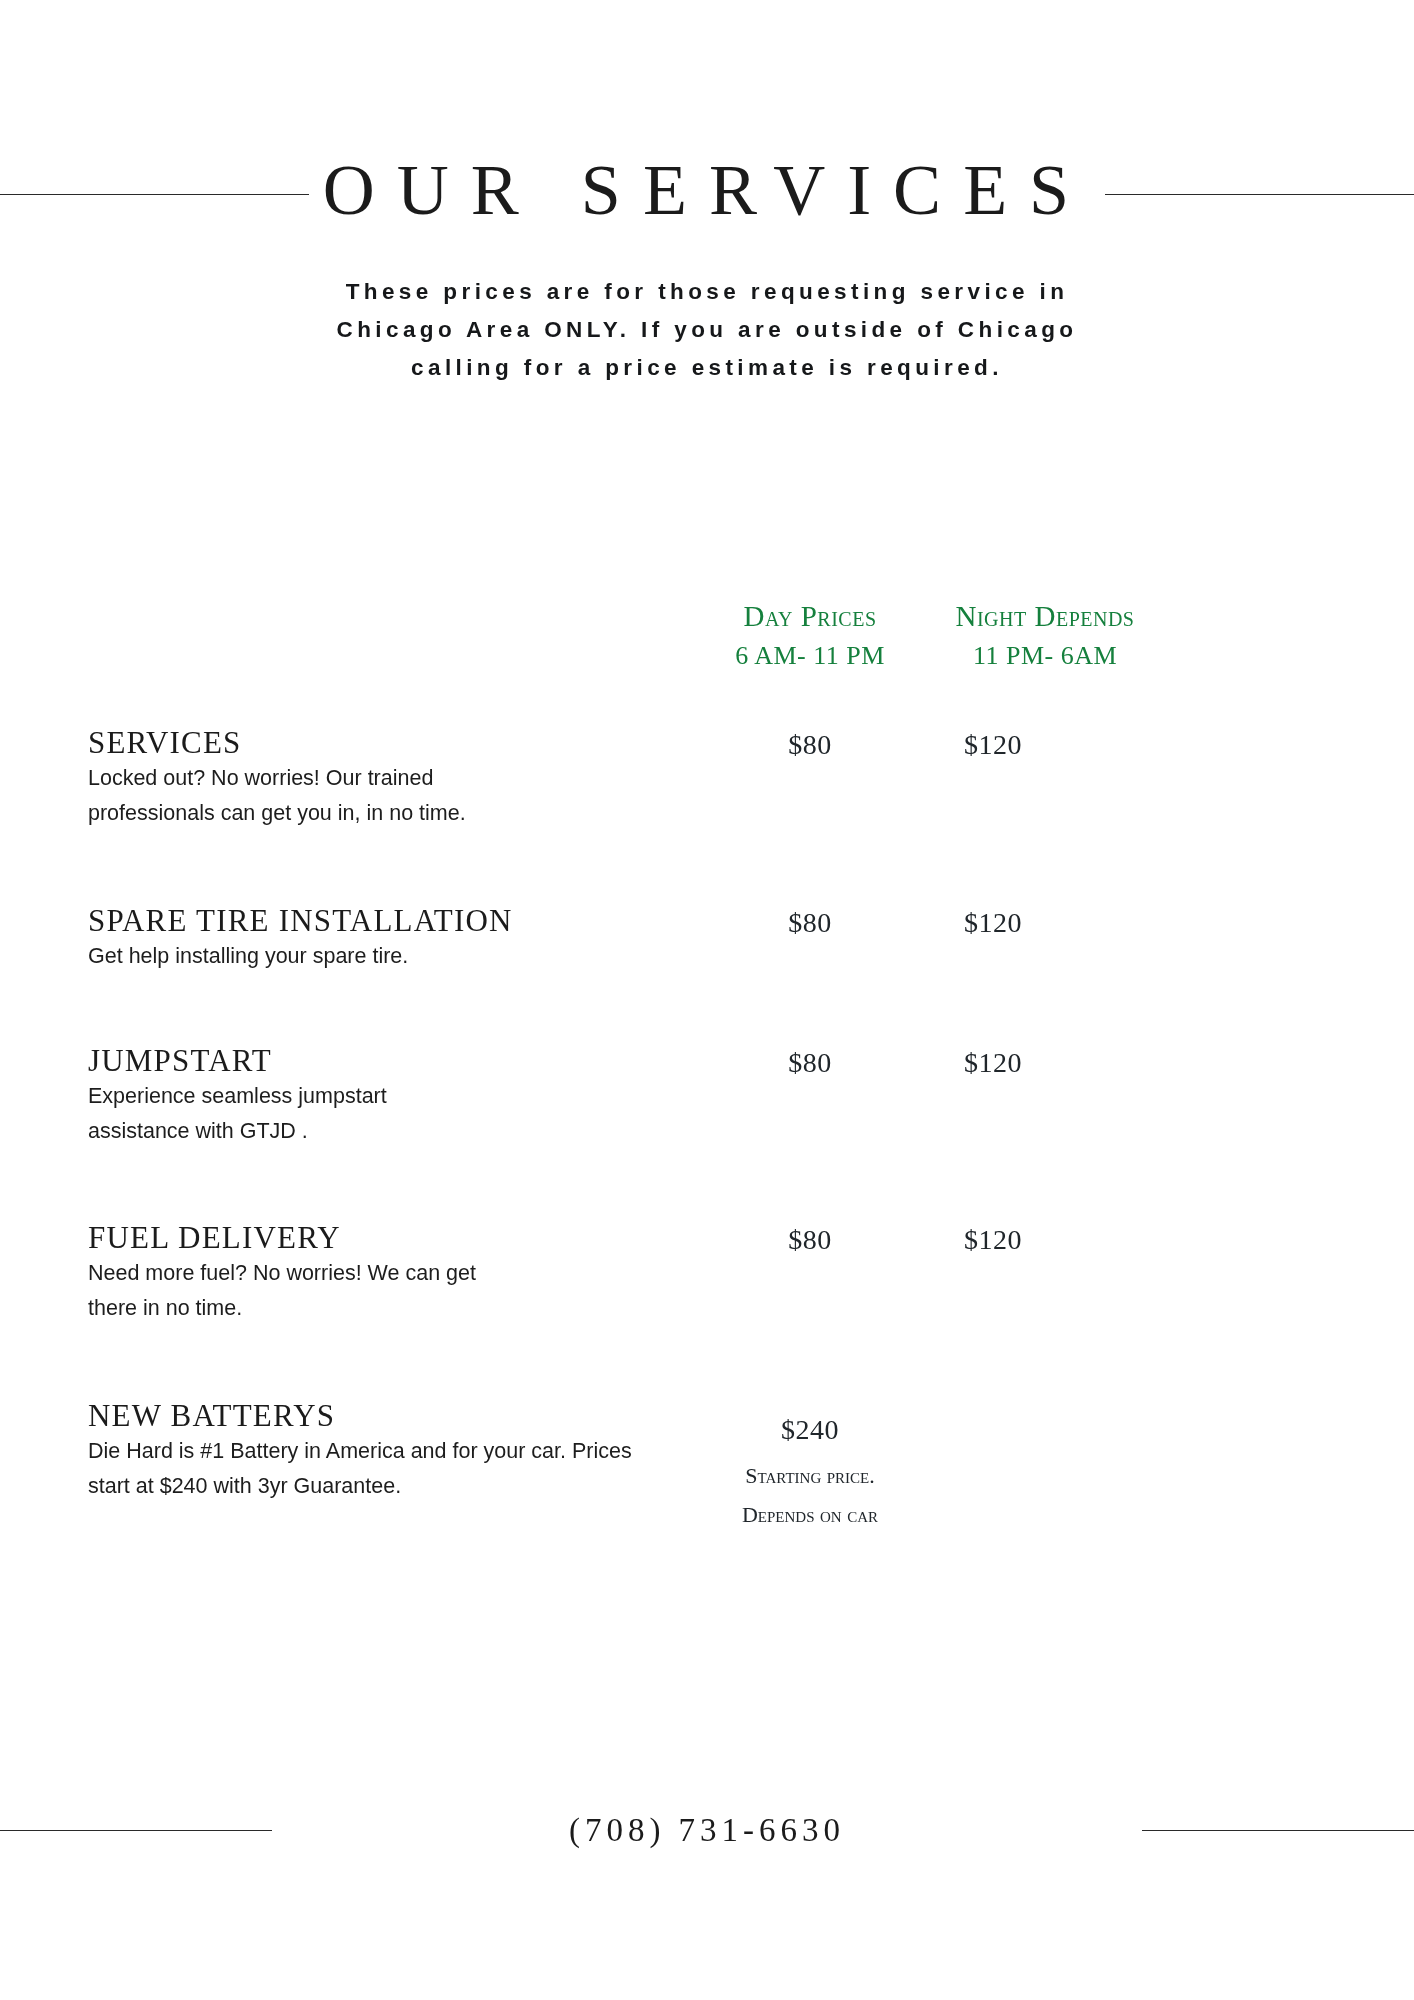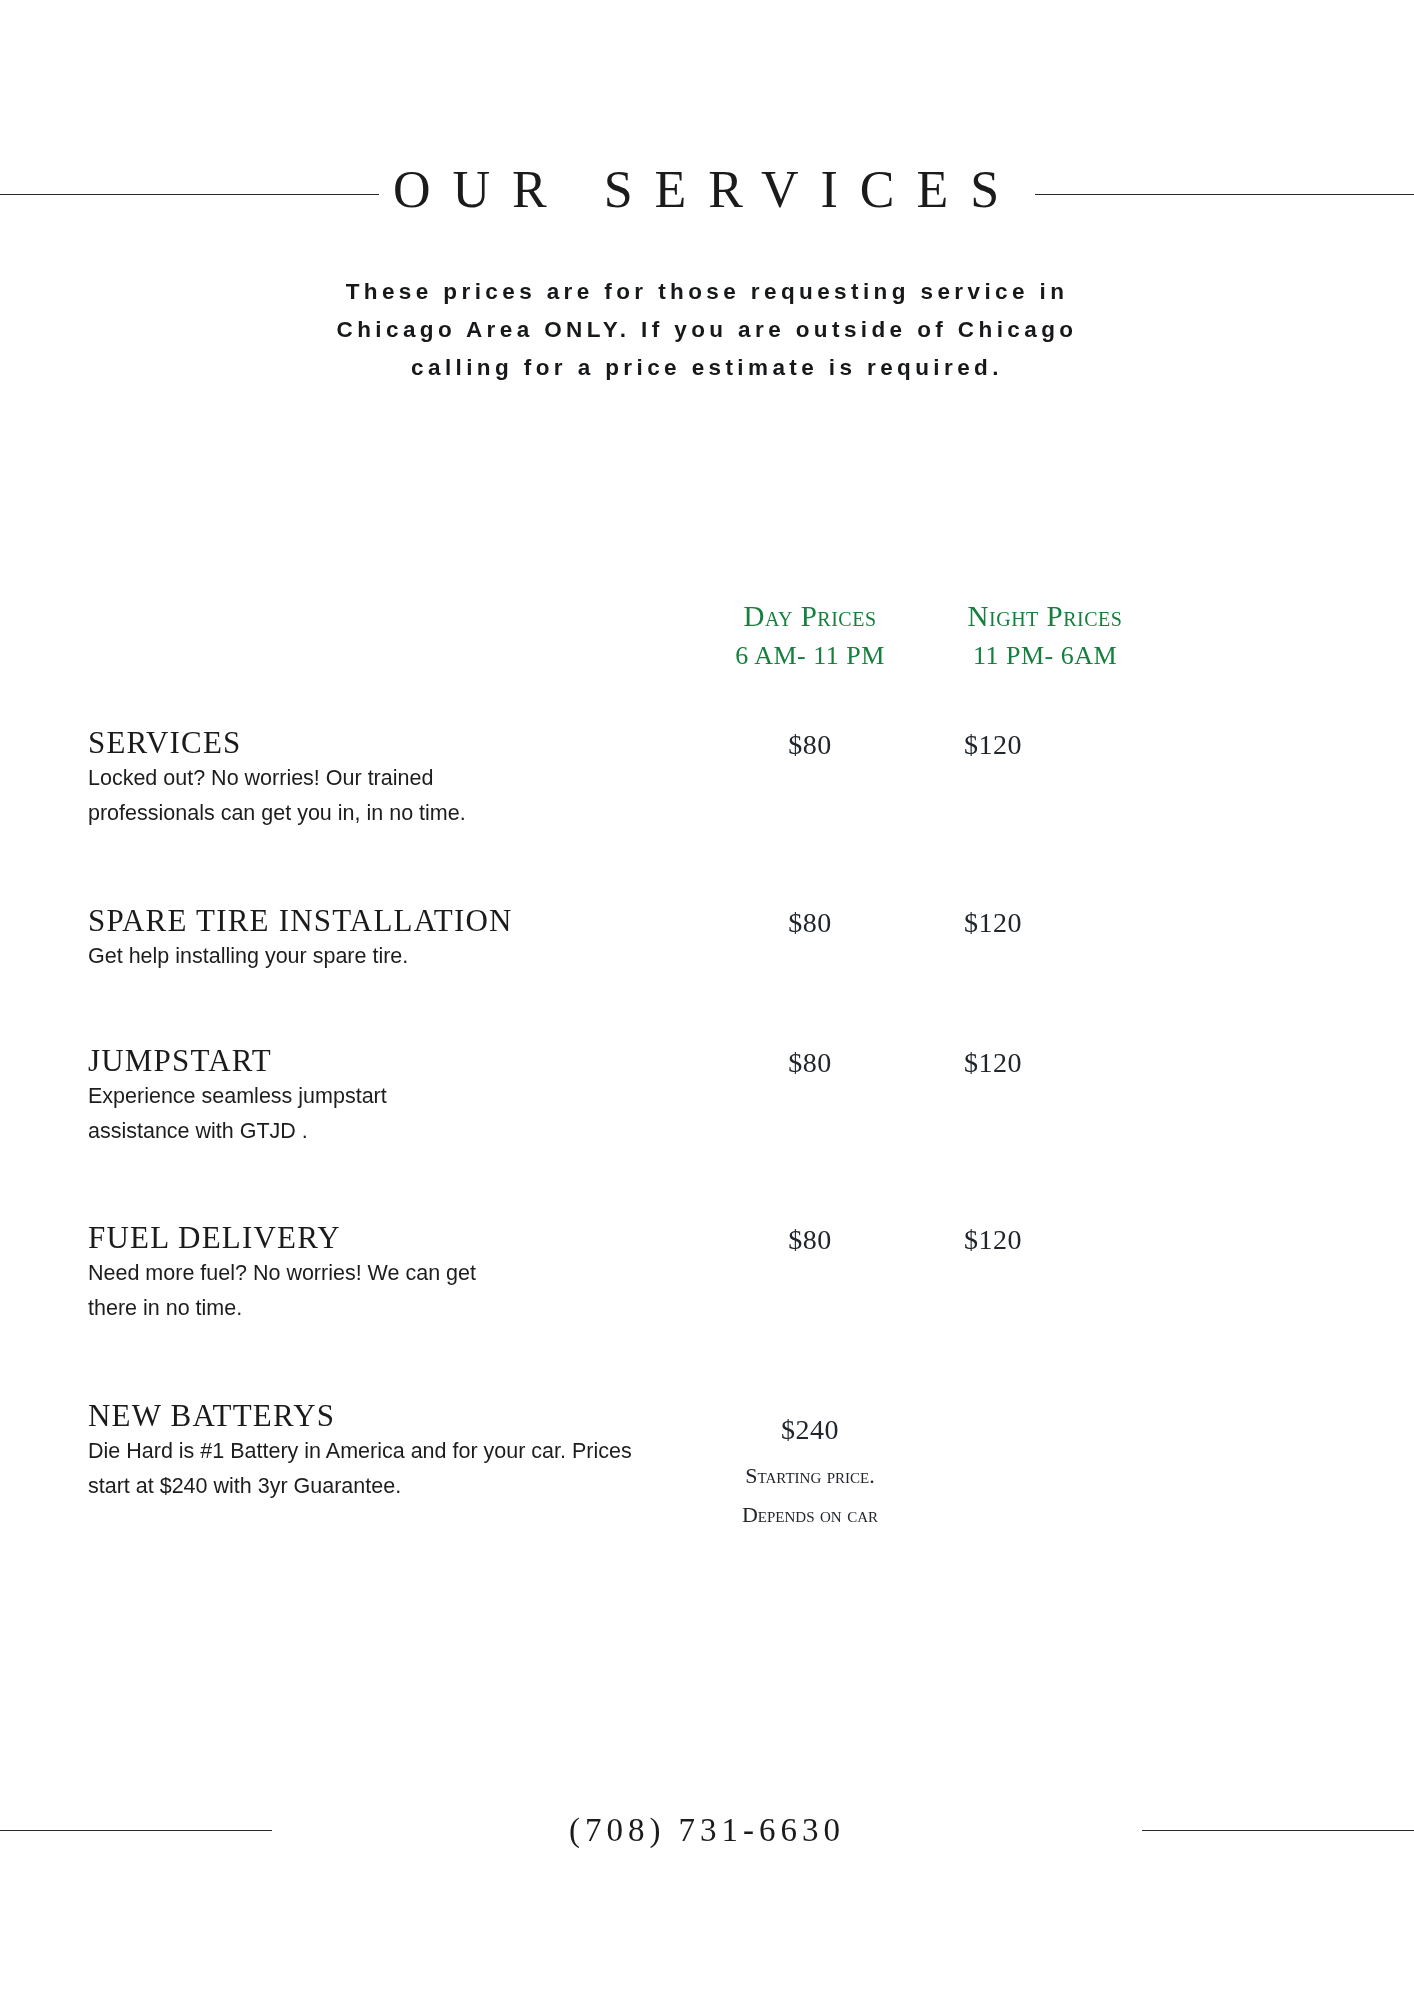--- a/index.html
+++ b/index.html
@@ -28,21 +28,21 @@
   .header-rule {
     flex: 1 1 auto;
     height: 1px;
     background: #2a2a2a;
     margin-top: 8px;
   }
   .header-rule.left  { margin-left: 0px; margin-right: 0px; }
   .header-rule.right { margin-left: 0px; margin-right: 0px; }
   .title {
     font-family: "Liberation Serif", serif;
-    font-size: 52px;
+    font-size: 72px;
     letter-spacing: 22px;
     font-weight: 400;
     white-space: nowrap;
     padding: 0 14px;
     line-height: 1;
     color: #1b1b1b;
   }
 
   
   .subtitle {
@@ -174,21 +174,21 @@
 <div class="subtitle">These prices are for those requesting service in Chicago Area ONLY. If you are outside of Chicago calling for  a price estimate is required.</div>
 
 <div class="table">
 
   <div class="col-head col-day">
     <span class="ch-line1">Day Prices</span>
     <span class="ch-line2">6 AM- 11 PM</span>
   </div>
 
   <div class="col-head col-night">
-    <span class="ch-line1">Night Prices</span>
+    <span class="ch-line1">Night Depends</span>
     <span class="ch-line2">11 PM- 6AM</span>
   </div>
 
   <div class="row" style="top:165px;">
     <div class="svc-name">SERVICES</div>
     <div class="svc-desc narrow">Locked out? No worries! Our trained professionals can get you in, in no time.</div>
     <div class="price day" style="top:4px;">$80</div>
     <div class="price night" style="top:4px;">$120</div>
   </div>
 

